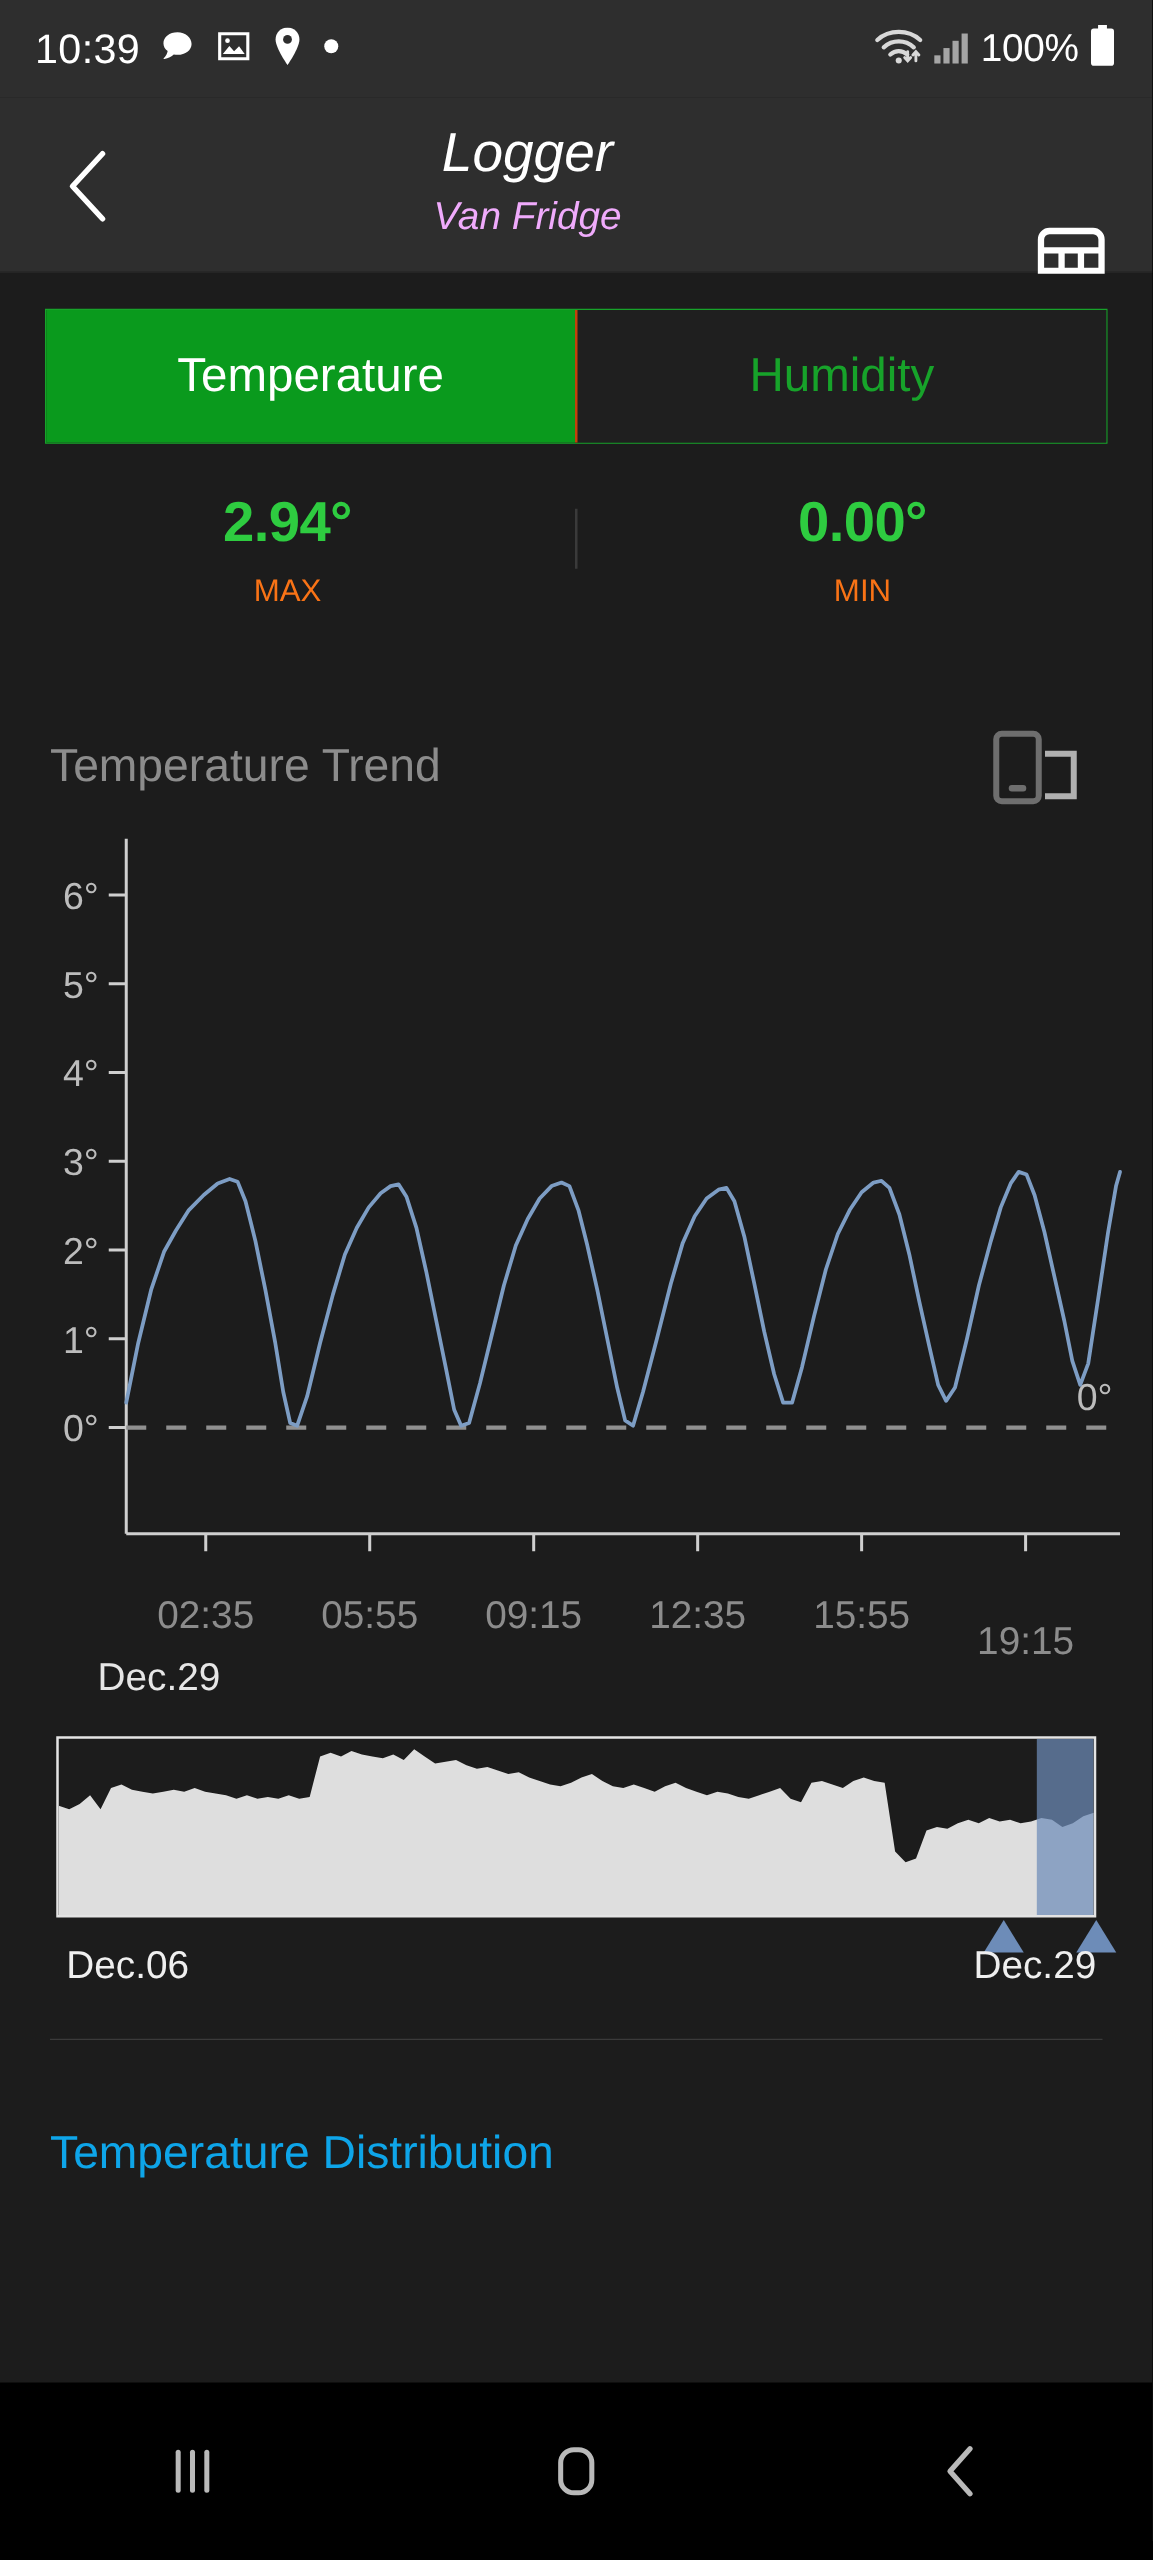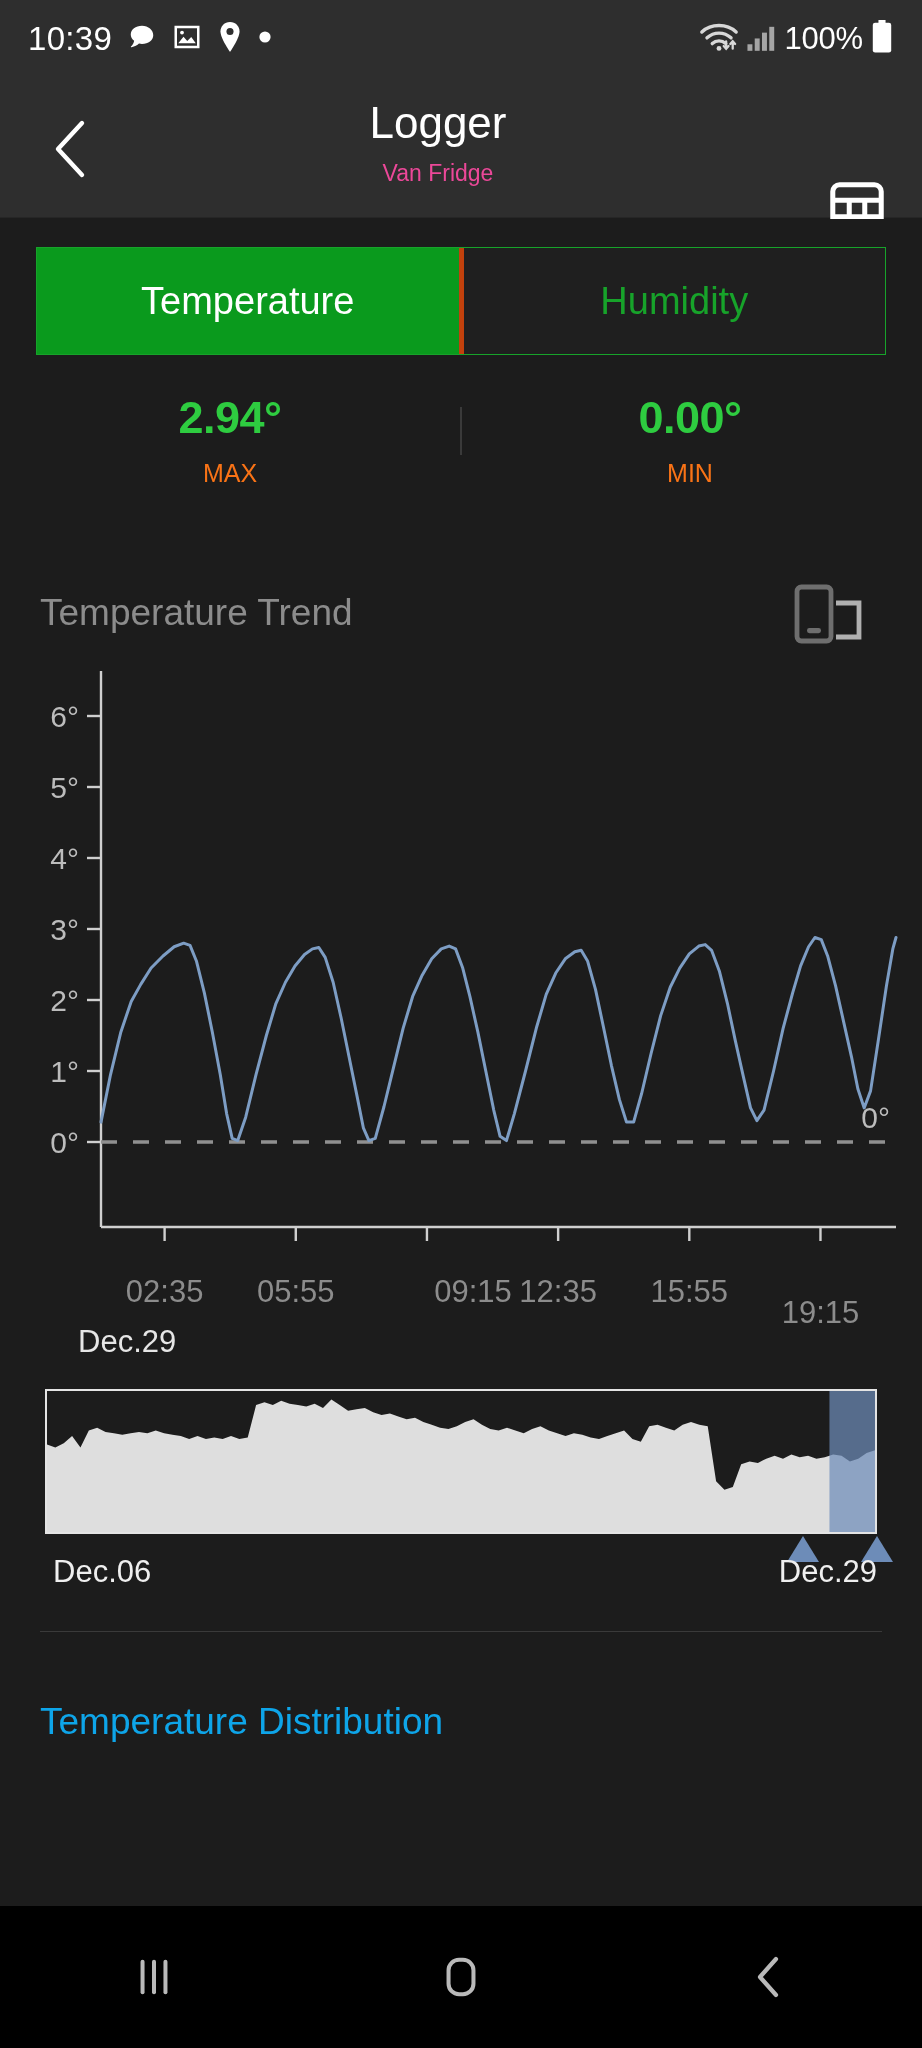--- a/index.html
+++ b/index.html
@@ -52,33 +52,34 @@
     box-sizing: border-box;
   }
   .back-btn {
     position: absolute;
     left: 38px; top: 34px;
     width: 64px; height: 74px;
     display: flex; align-items: center; justify-content: center;
   }
   .titles {
     position: absolute;
-    left: 16px; top: 16px;
+    left: 0; top: 16px;
     width: 844px;
     text-align: center;
+    font-style: italic;
   }
   .title-main {
     color: #ffffff;
     font-size: 44px;
     line-height: 58px;
     font-weight: 400;
   }
   .title-sub {
-    color: #ec4899;
-    font-size: 23px;
+    color: #f0abfc;
+    font-size: 31px;
     line-height: 42px;
     font-weight: 400;
   }
   .grid-btn {
     position: absolute;
     right: 34px; top: 100px;
     width: 62px; height: 62px;
   }
 
   
@@ -99,21 +100,21 @@
     border: 1px solid #17a32a;
     box-sizing: border-box;
   }
   .tab {
     flex: 1;
     display: flex; align-items: center; justify-content: center;
     font-size: 38px;
     box-sizing: border-box;
   }
   .tab.active { background: #0a9a1d; color: #ffffff; }
-  .tab.inactive { background: #1f1f1f; color: #17a32a; border-left: 5px solid #c2410c; }
+  .tab.inactive { background: #1f1f1f; color: #17a32a; border-left: 2px solid #c2410c; }
 
   
   .stats {
     position: absolute;
     left: 0; top: 170px;
     width: 922px; height: 130px;
   }
   .stat {
     position: absolute;
     top: 0;
@@ -385,21 +386,21 @@
           <line x1="820.475" y1="568" x2="820.475" y2="582" stroke="#cfcfcf" stroke-width="2.4"></line>
           <line x1="101" y1="483" x2="896" y2="483" stroke="#909090" stroke-width="3.4" stroke-dasharray="16 16"></line>
           <text x="890" y="469" fill="#bcbcbc" font-size="30" text-anchor="end" font-family="&quot;Liberation Sans&quot;, sans-serif">0°</text>
           <path d="M101.00 463.12 L110.54 415.55 L120.88 372.95 L131.21 342.42 L140.75 325.38 L151.09 309.05 L163.01 296.98 L174.14 287.75 L183.68 284.20 L190.04 286.33 L196.40 301.95 L204.35 333.90 L212.30 372.95 L220.25 415.55 L226.61 454.60 L232.18 479.45 L237.74 481.58 L245.69 458.15 L256.02 415.55 L266.36 376.50 L275.90 344.55 L285.44 323.25 L294.98 306.92 L304.52 295.56 L312.47 289.88 L318.83 288.46 L325.19 298.40 L333.14 323.25 L341.09 358.75 L349.04 397.80 L356.99 436.85 L363.35 468.80 L368.92 481.58 L375.27 479.45 L384.02 447.50 L393.56 408.45 L403.10 369.40 L412.64 337.45 L422.18 316.15 L431.72 299.82 L441.26 289.88 L449.21 287.04 L455.57 289.88 L462.73 309.05 L469.88 337.45 L477.83 372.95 L485.78 412.00 L493.73 451.05 L500.09 477.32 L506.45 481.58 L514.40 454.60 L525.53 412.00 L536.66 367.98 L546.20 335.32 L555.74 314.02 L565.28 299.82 L574.82 292.72 L581.18 291.30 L587.54 301.95 L595.49 330.35 L603.44 367.98 L611.39 406.32 L619.34 440.40 L626.50 463.12 L633.65 463.12 L641.60 434.72 L651.14 394.25 L660.68 356.62 L670.22 328.22 L679.76 309.05 L689.30 294.85 L698.84 287.04 L705.20 285.62 L711.56 291.30 L719.51 312.60 L727.46 344.55 L735.41 382.18 L743.36 417.68 L750.51 448.92 L756.88 461.70 L764.03 451.05 L773.57 412.00 L783.11 369.40 L792.65 333.90 L800.60 306.92 L808.55 287.75 L814.91 278.52 L821.27 280.65 L827.63 296.98 L835.58 326.80 L843.53 362.30 L851.48 397.80 L857.84 429.75 L864.20 448.92 L870.56 431.88 L878.51 380.05 L886.46 326.80 L892.82 289.88 L896.00 278.52" fill="none" stroke="#7d9dc4" stroke-width="3" stroke-linejoin="round" stroke-linecap="round"></path>
         </svg>
     </div>
 
     <div class="xaxis-labels" id="xlabels">
         <span class="xlabel" style="left: 164.6px;">02:35</span>
         <span class="xlabel" style="left: 295.775px;">05:55</span>
-        <span class="xlabel" style="left: 426.95px; margin-left: 46px;">09:15</span>
+        <span class="xlabel" style="left: 426.95px;">09:15</span>
         <span class="xlabel" style="left: 558.125px;">12:35</span>
         <span class="xlabel" style="left: 689.3px;">15:55</span>
         <span class="xlabel" style="left: 820.475px; margin-top: 21px;">19:15</span>
       </div>
     <div class="xdate">Dec.29</div>
 
     <div class="range">
       <div class="range-box">
         <svg id="range-svg" width="828" height="141" viewBox="0 0 828 141">
             <path d="M0 141 L0.00 53.58 L8.36 56.40 L16.73 52.17 L25.09 45.12 L33.45 56.40 L41.82 39.48 L50.18 36.66 L58.55 40.89 L66.91 42.30 L75.27 43.71 L83.64 42.30 L92.00 40.89 L100.36 42.30 L108.73 39.48 L117.09 42.30 L125.45 43.71 L133.82 45.12 L142.18 47.94 L150.55 45.12 L158.91 47.94 L167.27 46.53 L175.64 47.94 L184.00 45.12 L192.36 47.94 L200.73 46.53 L209.09 14.10 L217.45 11.28 L225.82 14.10 L234.18 9.87 L242.55 12.69 L250.91 14.10 L259.27 15.51 L267.64 12.69 L276.00 16.92 L284.36 8.46 L292.73 14.10 L301.09 19.74 L309.45 18.33 L317.82 16.92 L326.18 21.15 L334.55 23.97 L342.91 22.56 L351.27 25.38 L359.64 28.20 L368.00 26.79 L376.36 31.02 L384.73 33.84 L393.09 36.66 L401.45 38.07 L409.82 35.25 L418.18 31.02 L426.55 28.20 L434.91 33.84 L443.27 38.07 L451.64 39.48 L460.00 36.66 L468.36 39.48 L476.73 42.30 L485.09 38.07 L493.45 35.25 L501.82 39.48 L510.18 42.30 L518.55 45.12 L526.91 42.30 L535.27 43.71 L543.64 46.53 L552.00 47.94 L560.36 45.12 L568.73 42.30 L577.09 39.48 L585.45 47.94 L593.82 50.76 L602.18 35.25 L610.55 33.84 L618.91 36.66 L627.27 39.48 L635.64 33.84 L644.00 31.02 L652.36 33.84 L660.73 35.25 L669.09 90.24 L677.45 98.70 L685.82 95.88 L694.18 73.32 L702.55 70.50 L710.91 71.91 L719.27 67.68 L727.64 64.86 L736.00 67.68 L744.36 63.45 L752.73 66.27 L761.09 64.86 L769.45 67.68 L777.82 66.27 L786.18 63.45 L794.55 64.86 L802.91 70.50 L811.27 67.68 L819.64 62.04 L828.00 59.22 L828 141 Z" fill="#dedede"></path>

